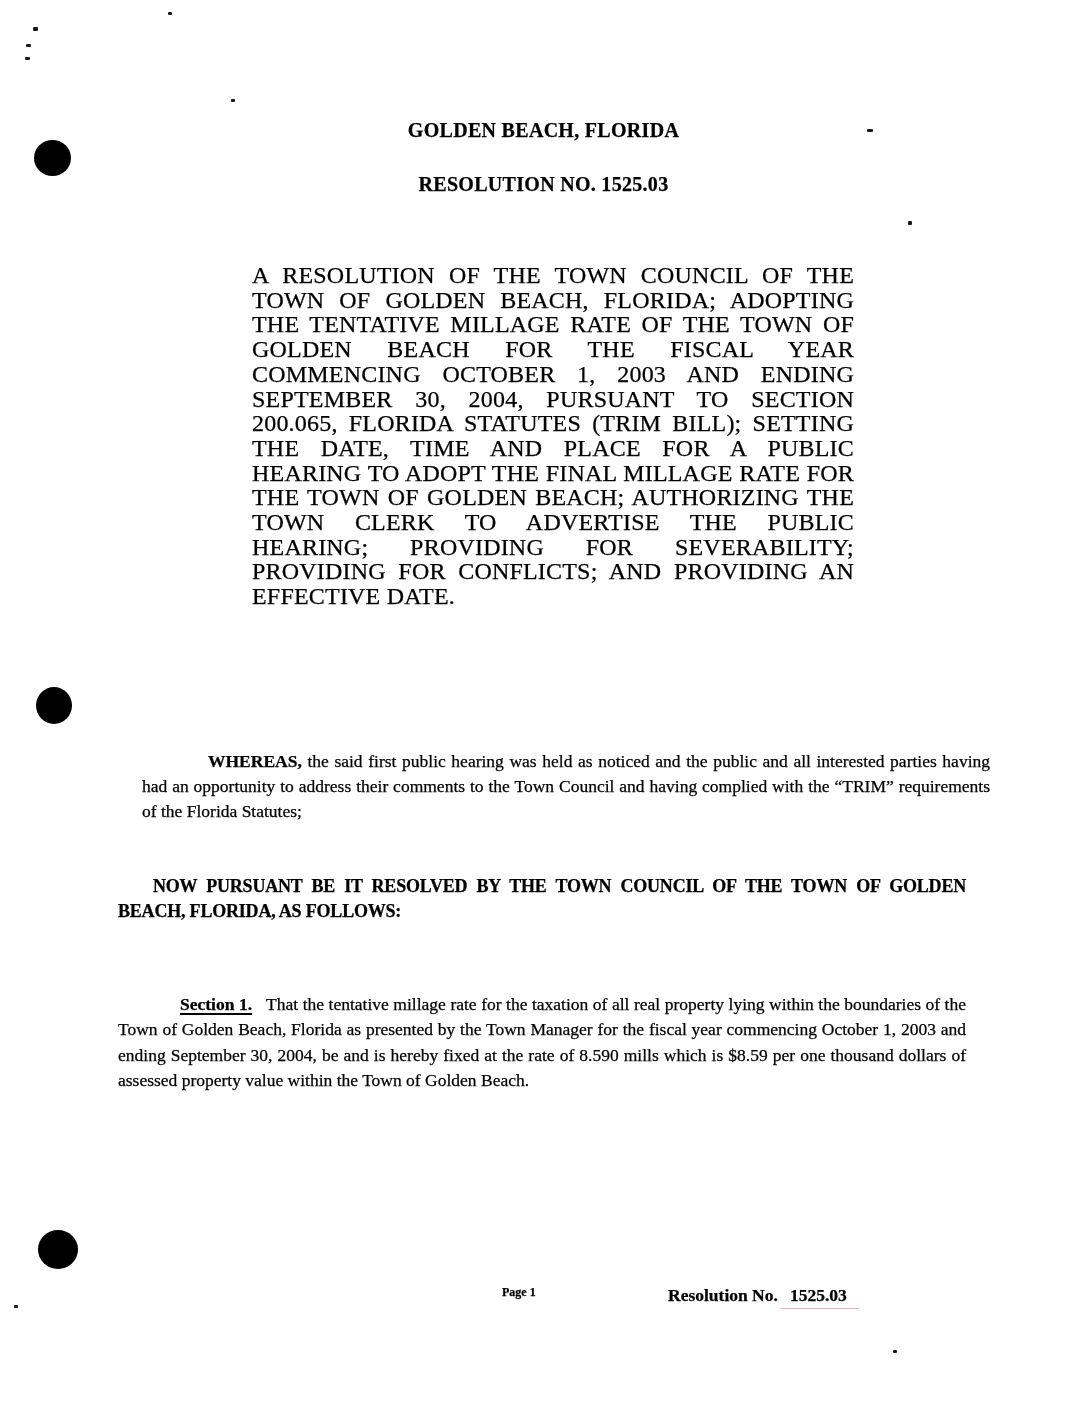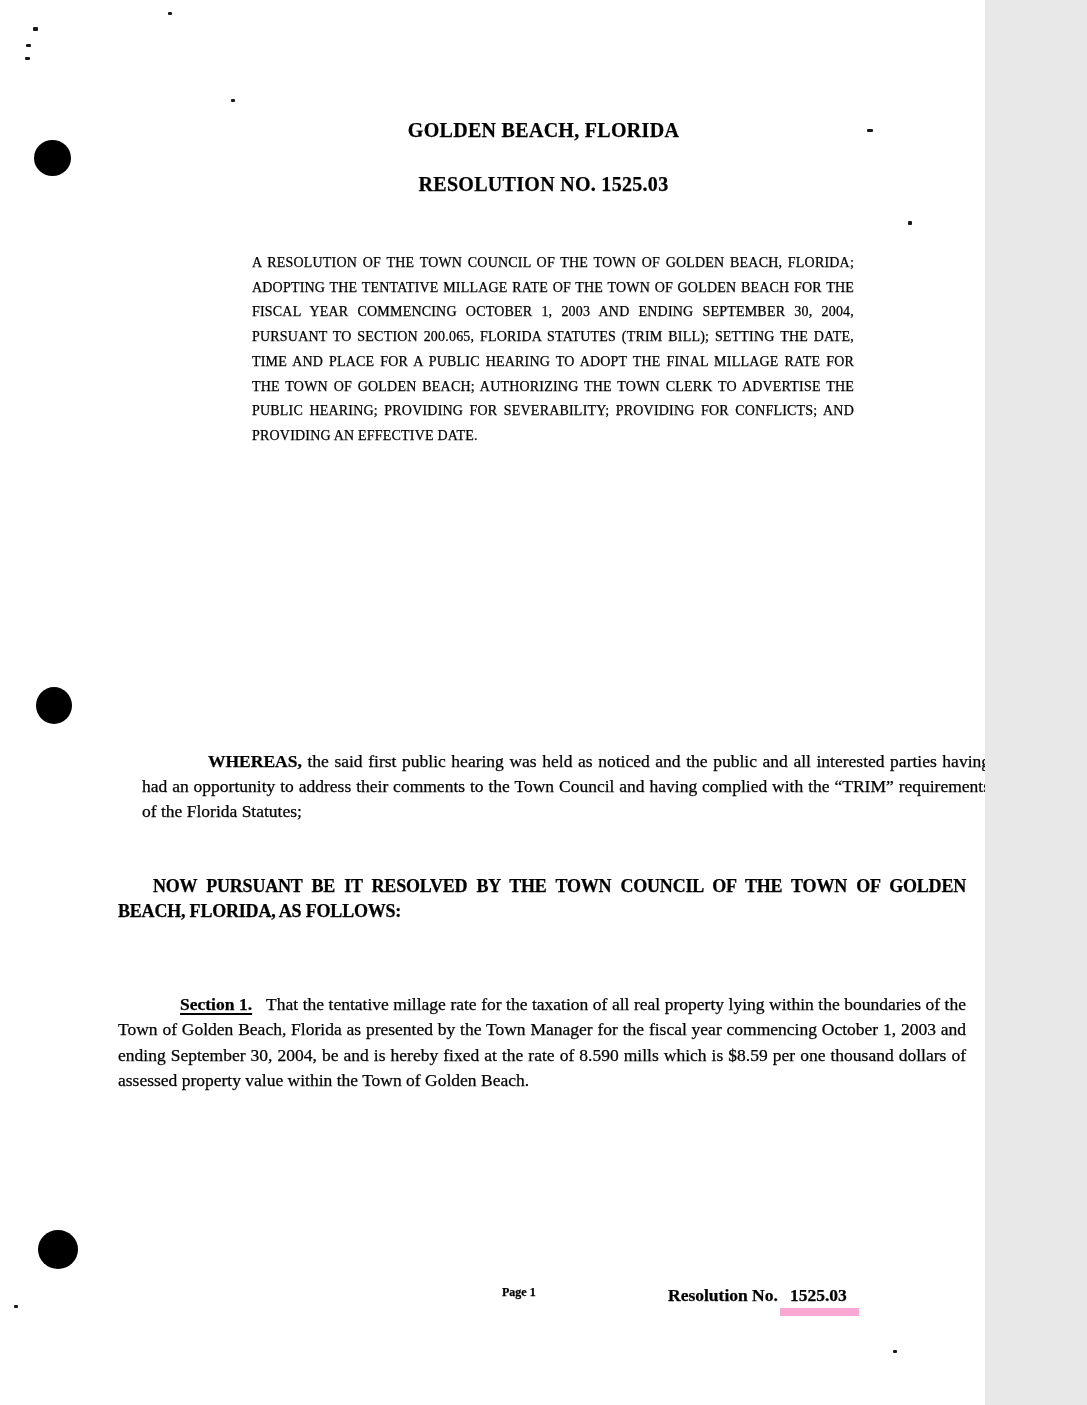--- a/index.html
+++ b/index.html
@@ -1,18 +1,18 @@
 <!DOCTYPE html>
 <html><head>
 <meta charset="utf-8">
 <style>
   html, body { margin: 0; padding: 0; background: #e8e8e8; }
   .page {
     position: relative;
-    width: 985px;
+    width: 1087px;
     height: 1405px;
     background: #ffffff;
     overflow: hidden;
     font-family: "Liberation Serif", "DejaVu Serif", serif;
     color: #000000;
     -webkit-text-stroke: 0.25px #000;
   }
   .punch {
     position: absolute;
     background: #000;
@@ -38,23 +38,23 @@
     text-align: center;
     font-weight: bold;
     font-size: 20px;
     letter-spacing: 0.3px;
   }
   .title.t1 { top: 119px; }
   .title.t2 { top: 173px; }
 
   .preamble {
     position: absolute;
-    left: 252px; top: 251px;
+    left: 252px; top: 263px;
     width: 602px;
-    font-size: 14px;
+    font-size: 24px;
     line-height: 24.7px;
     text-align: justify;
     letter-spacing: 0.2px;
   }
 
   .body-par {
     position: absolute;
     left: 118px;
     width: 848px;
     font-size: 17.5px;
@@ -96,21 +96,21 @@
     font-weight: bold;
   }
   .footer-res {
     position: absolute;
     left: 668px; top: 1285px;
     font-size: 17.5px;
     font-weight: bold;
   }
   .res-blank {
     display: inline-block;
-    border-bottom: 8px solid #f9a8d4;
+    border-bottom: 1px solid #f9a8d4;
     padding: 0 12px 2px 10px;
     margin-left: 2px;
   }
 </style>
 </head>
 <body>
 
 <div class="page">
 
   <div class="punch p1"></div>

